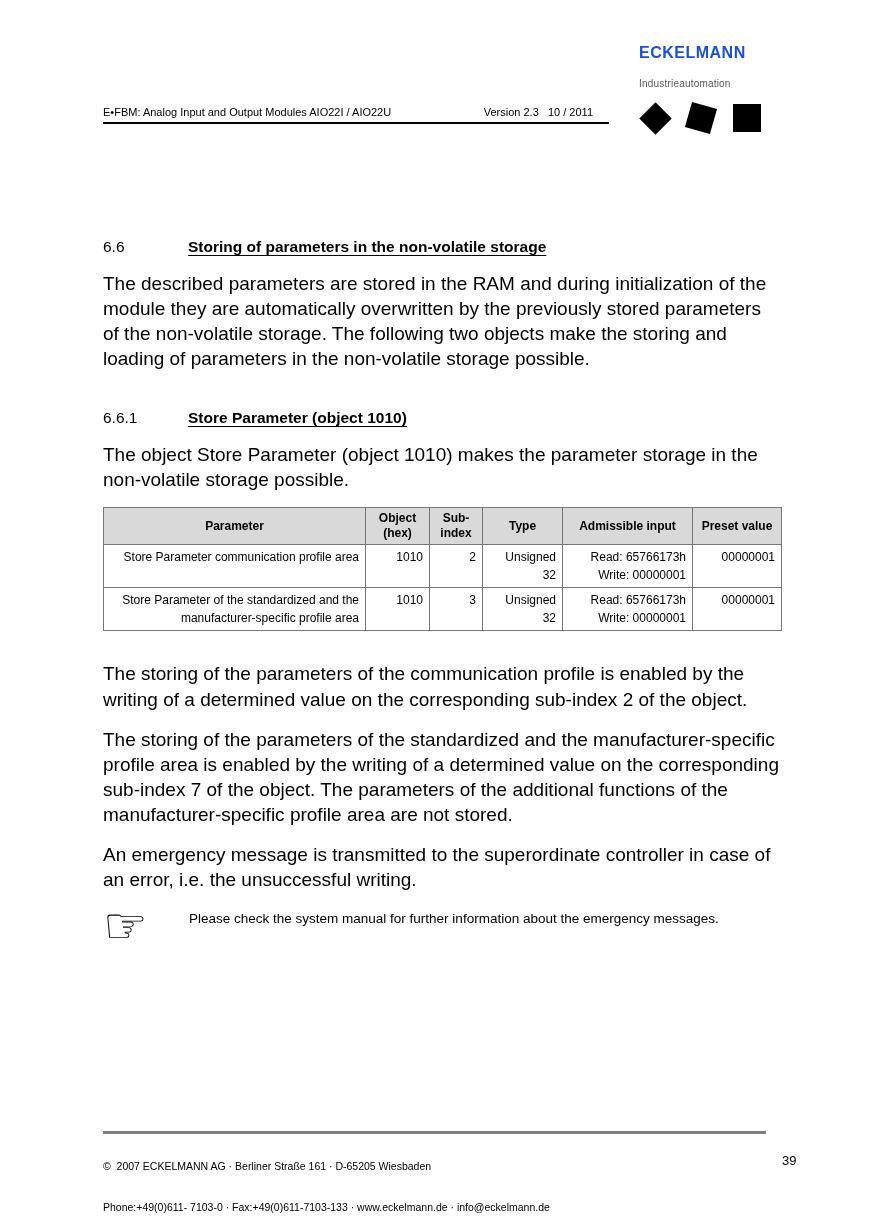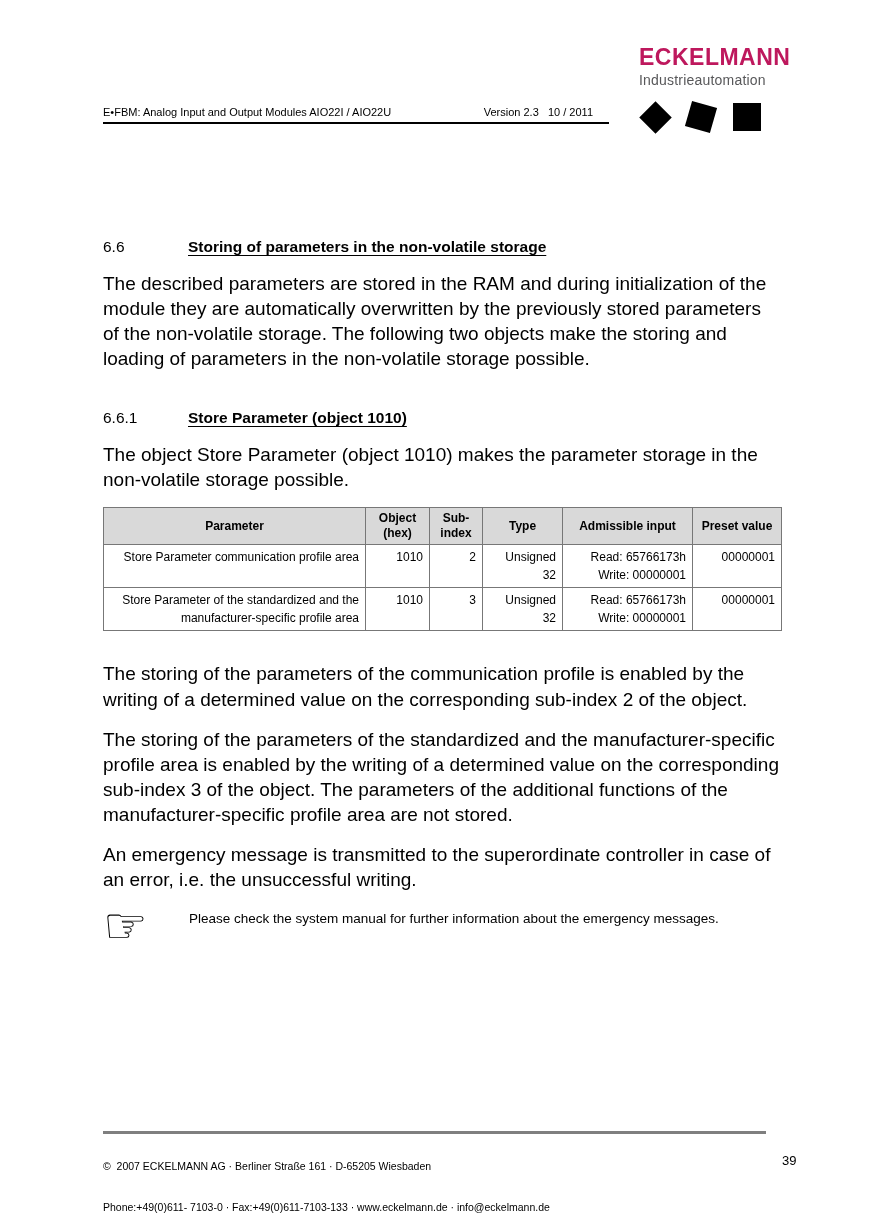--- a/index.html
+++ b/index.html
@@ -5,22 +5,22 @@
   * { box-sizing: border-box; }
   html,body { margin:0; padding:0; background:#e8e8e8; }
   .page {
     position:relative; width:870px; height:1230px; margin:0 auto;
     background:#ffffff; font-family:"Liberation Sans", sans-serif; color:#000;
     overflow:hidden;
   }
 
   
   .logo { position:absolute; left:639px; top:44px; width:134px; }
-  .logo-title { font-size:23px; font-weight:bold; letter-spacing:0.5px; color:#be185d; }
-  .logo-sub { font-size:14px; color:#58585a; margin-top:1px; letter-spacing:0.2px; }
+  .logo-title { font-size:16px; font-weight:bold; letter-spacing:0.5px; color:#1d4ed8; }
+  .logo-sub { font-size:10px; color:#58585a; margin-top:16px; letter-spacing:0.2px; }
   .logo-squares { display:flex; gap:14px; margin-top:11px; height:36px; align-items:center; }
   .lsq-box { width:32px; height:36px; display:flex; align-items:center; justify-content:center; }
   .lsq { display:block; background:#000; }
   .lsq.r45 { width:23px; height:23px; transform:rotate(45deg); }
   .lsq.r18 { width:26px; height:26px; transform:rotate(16deg); }
   .lsq.r0  { width:28px; height:28px; }
 
   
   .page-header {
     position:absolute; left:103px; top:106px; width:506px;
@@ -151,21 +151,21 @@
           <td>
             <div>Read: 65766173h</div>
             <div>Write: 00000001</div>
           </td>
           <td>00000001</td>
         </tr>
       </tbody>
     </table>
 
     <p class="after-table">The storing of the parameters of the communication profile is enabled by the writing of a determined value on the corresponding sub-index 2 of the object.</p>
-    <p>The storing of the parameters of the standardized and the manufacturer-specific profile area is enabled by the writing of a determined value on the corresponding sub-index 3 of the object. The parameters of the additional functions of the manufacturer-specific profile area are not stored.</p>
+    <p>The storing of the parameters of the standardized and the manufacturer-specific profile area is enabled by the writing of a determined value on the corresponding sub-index 7 of the object. The parameters of the additional functions of the manufacturer-specific profile area are not stored.</p>
     <p>An emergency message is transmitted to the superordinate controller in case of an error, i.e. the unsuccessful writing.</p>
 
     <div class="note">
       <span class="hand">☞</span>
       <span class="note-text">Please check the system manual for further information about the emergency messages.</span>
     </div>
 
   </div>
 
   <div class="footer">

